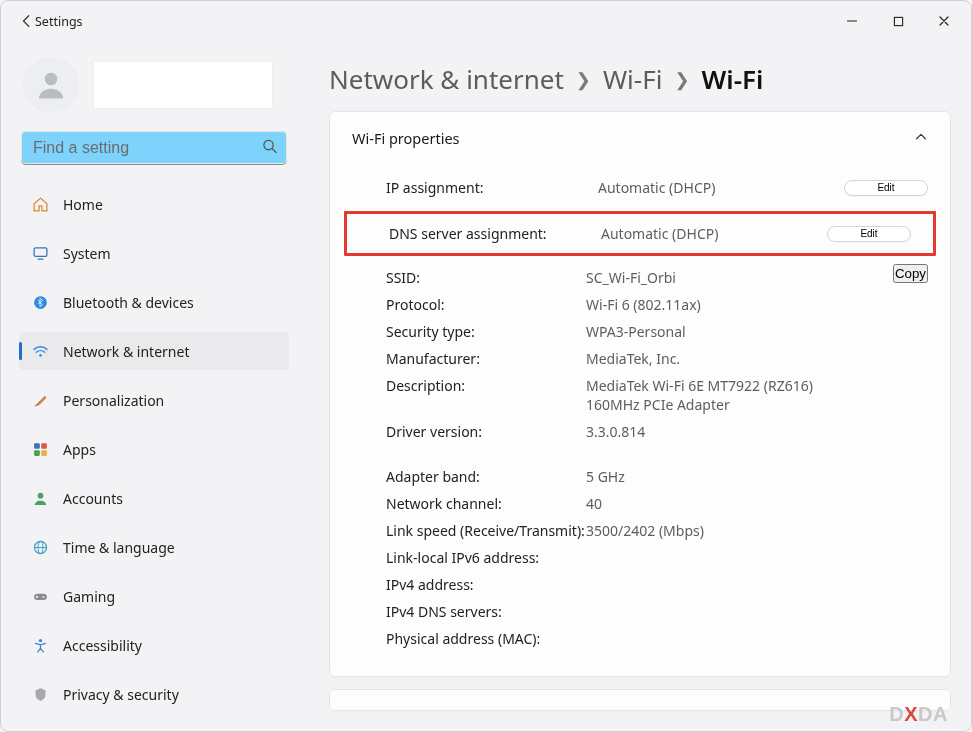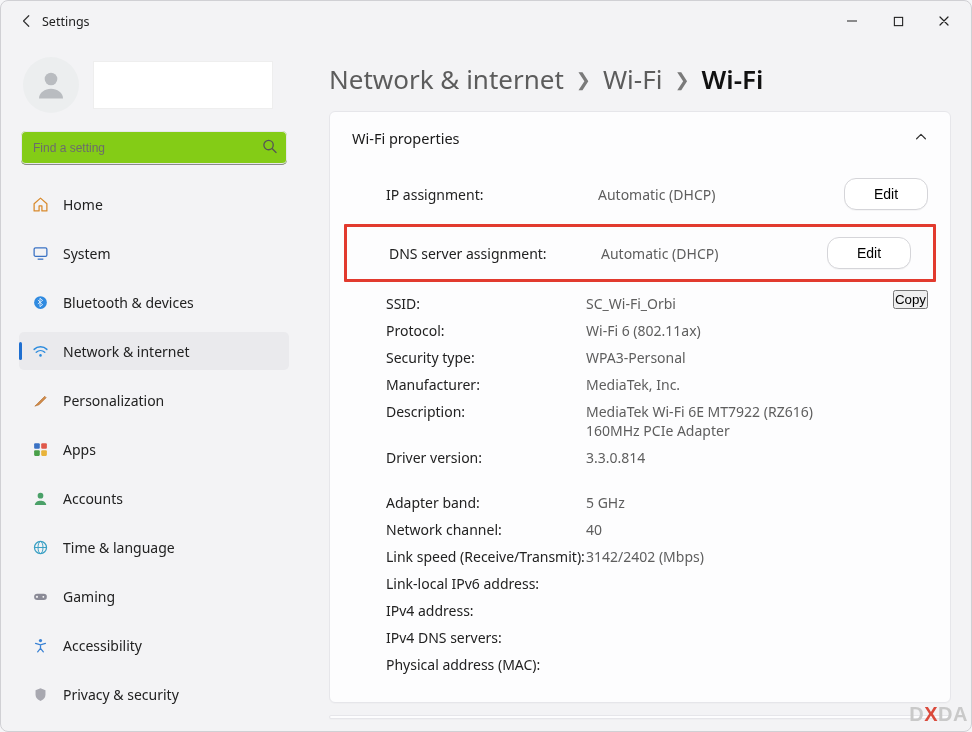--- a/index.html
+++ b/index.html
@@ -21,21 +21,21 @@
     border-radius: 8px;
     display: flex;
     flex-direction: column;
     overflow: hidden;
   }
   .titlebar {
     height: 40px;
     display: flex;
     align-items: center;
     padding: 0 4px 0 18px;
-    gap: 7px;
+    gap: 0;
   }
   .titlebar .back { width:16px; height:16px; display:flex; align-items:center; justify-content:center; cursor:pointer;}
   .titlebar .title { font-size: 12.5px; color:#222; }
   .win-controls { margin-left:auto; display:flex; }
   .win-btn {
     width: 46px; height: 32px;
     display:flex; align-items:center; justify-content:center;
     cursor:pointer;
   }
   .content {
@@ -59,23 +59,23 @@
   }
   .search {
     position:relative;
     margin: 2px 2px 6px 2px;
   }
   .search input {
     width:100%; height:34px;
     border: none;
     border-bottom: 1.5px solid #8a8a8a;
     border-radius: 5px;
-    background: #84cc16;
+    background: #7dd3fc;
     padding: 0 36px 0 12px;
-    font-size: 12px;
+    font-size: 16px;
     color:#333;
     box-shadow: 0 0 0 1px #e7e7ea inset;
   }
   .search input::placeholder { color:#6c6c6c; }
   .search .icon {
     position:absolute; right:10px; top:50%; transform:translateY(-50%);
     color:#555;
   }
   .nav { display:flex; flex-direction:column; gap:11px; margin-top:4px;}
   .nav-item {
@@ -121,40 +121,40 @@
     padding: 4px 0 18px 0;
   }
   .row {
     display:flex; align-items:center;
     padding: 10px 22px 10px 56px;
     gap: 12px;
   }
   .row .label { width: 200px; color:#222; font-size:14px; }
   .row .value { flex:1; color:#5e5e5e; font-size:14px; }
   .row .btn {
-    min-width:84px; height:32px;
+    min-width:84px; height:16px;
     background:#fff; border:1px solid #d5d5d9;
-    border-radius:12px; font-size:14px; cursor:pointer;
+    border-radius:12px; font-size:10px; cursor:pointer;
     display:flex; align-items:center; justify-content:center;
     box-shadow: 0 1px 0 rgba(0,0,0,0.03);
   }
   .highlight-box {
     border: 3.5px solid #e23a2e;
     margin: 4px 14px 4px 14px;
     border-radius:1px;
   }
   .highlight-box .row { padding-left: 42px; }
   .kv-group { padding: 4px 22px 6px 56px; }
   .kv { display:flex; padding: 4px 0; }
   .kv .k { width: 200px; color:#222; font-size:14px; }
   .kv .v { flex:1; color:#5e5e5e; font-size:14px; max-width:280px;}
   .kv-row-with-btn { display:flex; align-items:flex-start; padding: 4px 22px 0 56px;}
   .kv-row-with-btn .kvs { flex:1; }
   .watermark {
-    position:absolute; right:4px; bottom:6px;
+    position:absolute; right:24px; bottom:6px;
     font-weight:700; font-size:20px; letter-spacing:0.5px;
     color:#c9c9c9; pointer-events:none; user-select:none;
     font-family: "Segoe UI", sans-serif;
   }
   .watermark .x { color:#da4a3c; }
   .card.peek { height: 22px; }
 </style>
 </head>
 <body>
 
@@ -391,21 +391,21 @@
             <div class="kv">
                 <div class="k">Adapter band:</div>
                 <div class="v">5 GHz</div>
               </div>
             <div class="kv">
                 <div class="k">Network channel:</div>
                 <div class="v">40</div>
               </div>
             <div class="kv">
                 <div class="k">Link speed (Receive/Transmit):</div>
-                <div class="v">3142/2402 (Mbps)</div>
+                <div class="v">3500/2402 (Mbps)</div>
               </div>
             <div class="kv">
                 <div class="k">Link-local IPv6 address:</div>
                 <div class="v"></div>
               </div>
             <div class="kv">
                 <div class="k">IPv4 address:</div>
                 <div class="v"></div>
               </div>
             <div class="kv">

